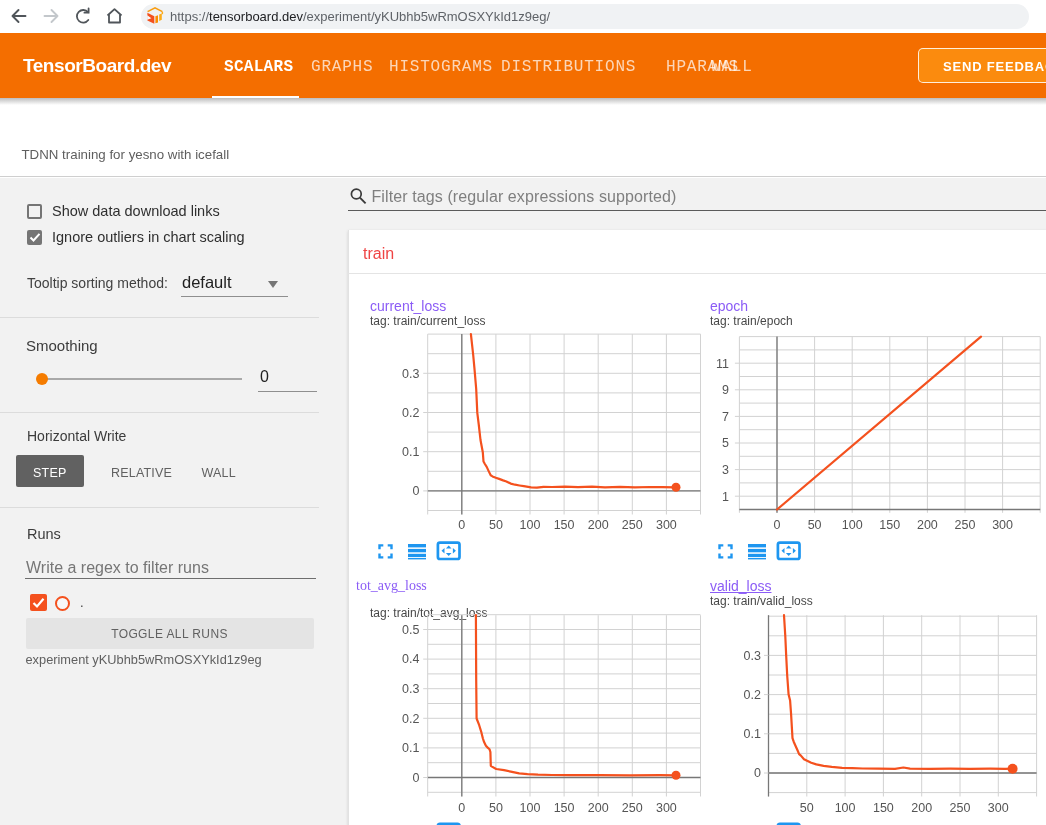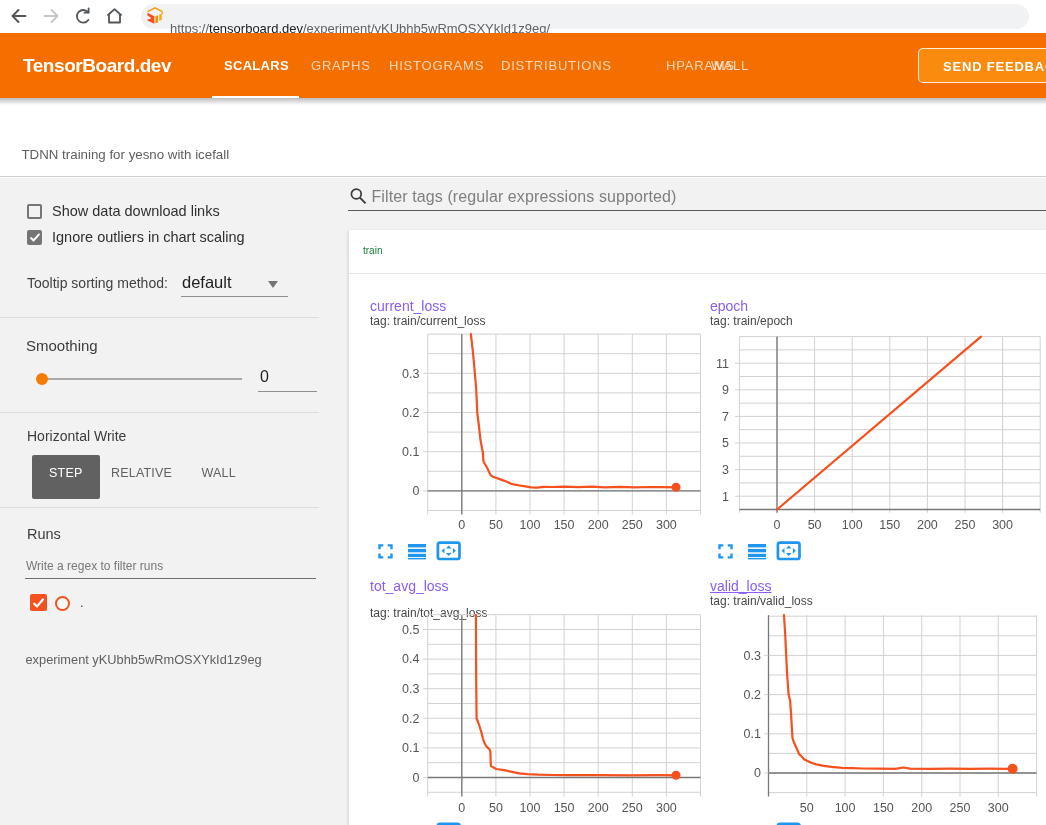--- a/index.html
+++ b/index.html
@@ -2,27 +2,27 @@
 <html><head>
 <meta charset="utf-8">
 <style>
 * { margin:0; padding:0; box-sizing:border-box; }
 html,body { width:1046px; height:825px; overflow:hidden; font-family:"Liberation Sans", sans-serif; background:#fff; }
 #page { position:relative; width:1046px; height:825px; overflow:hidden; }
 
 
 #toolbar { position:absolute; left:0; top:0; width:1046px; height:33px; background:#ffffff; }
 #pill { position:absolute; left:141px; top:4px; width:888px; height:25px; border-radius:13px; background:#f0f2f4; }
-#urltext { position:absolute; left:170px; top:9px; font-size:13px; color:#202124; letter-spacing:0px; white-space:nowrap;margin-top:12px; }
+#urltext { position:absolute; left:170px; top:9px; font-size:13px; color:#202124; letter-spacing:0px; white-space:nowrap; }
 #urltext .gray { color:#5f6368; }
 
 
 #appbar { position:absolute; left:0; top:33px; width:1046px; height:65px; background:#f46e00; }
 #logo { position:absolute; left:23px; top:55px; font-size:19px; font-weight:bold; letter-spacing:-0.45px; color:#fff; }
-.nav { position:absolute; top:58px; font-size:13px; font-weight:normal; letter-spacing:0.8px; color:rgba(255,255,255,0.72); white-space:nowrap; }
+.nav { position:absolute; top:58px; font-size:16px; font-weight:normal; letter-spacing:0.8px; color:rgba(255,255,255,0.72); white-space:nowrap;font-family:Liberation Mono, monospace; }
 .nav.active { color:#fff; font-weight:bold; letter-spacing:0.3px; }
 #underline { position:absolute; left:212px; top:95.5px; width:87px; height:2.5px; background:#fff; }
 #feedback { position:absolute; left:918px; top:48px; width:160px; height:35px; background:#fb8b0e; border:1.5px solid rgba(255,255,255,0.85); border-radius:5px; }
 #feedback span { position:absolute; left:24px; top:10px; font-size:13px; font-weight:bold; letter-spacing:0.8px; color:#fff; white-space:nowrap; }
 
 
 #subheader { position:absolute; left:0; top:98px; width:1046px; height:79px; background:#fff; border-bottom:1px solid #cfcfcf; }
 #appshadow { position:absolute; left:0; top:98px; width:1046px; height:7px; background:linear-gradient(rgba(60,60,60,0.34), rgba(60,60,60,0)); }
 #subshadow { position:absolute; left:0; top:178px; width:1046px; height:7px; background:linear-gradient(rgba(60,60,60,0.30), rgba(60,60,60,0)); }
 #tdnn { position:absolute; left:21.5px; top:146.5px; font-size:13.3px; color:#5e5e5e; }
@@ -37,36 +37,36 @@
 #cb1 { position:absolute; left:27px; top:204px; width:15px; height:15px; border:2px solid #757575; border-radius:2px; background:#f2f2f2; }
 #cb2 { position:absolute; left:27px; top:230px; width:15px; height:15px; border-radius:2px; background:#757575; }
 
 #sel-underline { position:absolute; left:181px; top:295.5px; width:107px; height:1px; background:#8f8f8f; }
 #sel-arrow { position:absolute; left:268px; top:280.5px; width:0; height:0; border-left:5.7px solid transparent; border-right:5.7px solid transparent; border-top:7px solid #757575; }
 
 #slider-track { position:absolute; left:42px; top:377.5px; width:200px; height:2.5px; background:#a9a9a9; }
 #slider-thumb { position:absolute; left:35.5px; top:372.5px; width:12.5px; height:12.5px; border-radius:50%; background:#f57c00; }
 #smooth-underline { position:absolute; left:258px; top:391px; width:59px; height:1px; background:#8f8f8f; }
 
-#stepbtn { position:absolute; left:32px; top:455px; width:67.5px; height:44px; background:#616161; border-radius:2px; }
+#stepbtn { position:absolute; left:16px; top:455px; width:67.5px; height:32px; background:#616161; border-radius:2px; }
 #stepbtn span { position:absolute; left:0; width:67.5px; top:10.5px; text-align:center; font-size:12.5px; color:#fff; letter-spacing:0.2px; }
 .axisbtn { position:absolute; top:465.5px; font-size:12.5px; color:#616161; letter-spacing:0.2px; }
 
 #runs-underline { position:absolute; left:25px; top:577.5px; width:291px; height:1px; background:#6e6e6e; }
 #runcb { position:absolute; left:30px; top:594px; width:17px; height:17px; background:#f4511e; border-radius:2px; }
 #runcircle { position:absolute; left:55.4px; top:596.2px; width:15px; height:15px; border:2px solid #f4511e; border-radius:50%; background:#f8f8f8; }
 #togglebtn { position:absolute; left:25.5px; top:618px; width:288px; height:31px; background:#e4e4e4; border-radius:2px; }
 #togglebtn span { position:absolute; left:0; width:288px; top:9px; text-align:center; font-size:12px; color:#616161; letter-spacing:0.4px; }
 
 
 #search-underline { position:absolute; left:348px; top:209.5px; width:698px; height:1px; background:#5a5a5a; }
 #filter-ph { position:absolute; left:371.5px; top:188px; font-size:16px; color:#7f7f7f; letter-spacing:0.1px; }
 #card { position:absolute; left:348px; top:229.5px; width:700px; height:596px; background:#fff; border-left:1px solid #e2e2e2; box-shadow:0 1px 3px rgba(0,0,0,0.14); }
 #card-divider { position:absolute; left:348px; top:272.5px; width:698px; height:1px; background:#e4e4e4; }
-#train-label { position:absolute; left:363px; top:245px; font-size:10px; color:#15803d; }
+#train-label { position:absolute; left:363px; top:245px; font-size:16px; color:#ef4444; }
 
 .ctitle { position:absolute; font-size:14px; color:#8b5cf6; }
 .ctag { position:absolute; font-size:12px; color:#484848; }
 
 svg.overlay { position:absolute; left:0; top:0; }
 </style>
 </head>
 <body>
 <div id="page">
 
@@ -137,46 +137,49 @@
   <div id="smooth-underline"></div>
   <div class="divider" style="top:412px;"></div>
   <div class="sbtext" style="left:27px; top:428px; font-size:14px;">Horizontal Write</div>
   <div id="stepbtn">
       <span>STEP</span>
     </div>
   <span class="axisbtn" style="left:111px;">RELATIVE</span>
   <span class="axisbtn" style="left:201.5px;">WALL</span>
   <div class="divider" style="top:507px;"></div>
   <div class="sbtext" style="left:27px; top:526px; font-size:14.5px;">Runs</div>
-  <div class="sbtext" style="left:26px; top:558.5px; font-size:12px; color:#767676;">Write a regex to filter runs</div>
+  <div class="sbtext" style="left:26px; top:558.5px; font-size:16px; color:#767676;">Write a regex to filter runs</div>
   <div id="runs-underline"></div>
   <div id="runcb"></div>
   <svg class="overlay" style="left:32px; top:597px;" width="13" height="12" viewBox="0 0 13 12">
     <path d="M1.5 6 L5 9.5 L11.5 1.8" stroke="#fff" stroke-width="2.2" fill="none"></path>
   </svg>
   <div id="runcircle"></div>
   <div class="sbtext" style="left:80px; top:595px; font-size:13px; color:#424242;">.</div>
+  <div id="togglebtn">
+      <span>TOGGLE ALL RUNS</span>
+    </div>
   <div class="sbtext" style="left:25.5px; top:652px; font-size:12.8px; color:#606060;">experiment yKUbhb5wRmOSXYkId1z9eg</div>
 
   <svg class="overlay" style="left:350px; top:188px;" width="18" height="18" viewBox="0 0 18 18">
     <circle cx="6.3" cy="6" r="4.9" stroke="#3a3a3a" stroke-width="1.7" fill="none"></circle>
     <path d="M9.9 9.6 L15.6 15.3" stroke="#3a3a3a" stroke-width="1.9"></path>
   </svg>
   <div id="filter-ph">Filter tags (regular expressions supported)</div>
   <div id="search-underline"></div>
 
   <div id="card"></div>
   <div id="train-label">train</div>
   <div id="card-divider"></div>
 
   <div class="ctitle" style="left:370px; top:297.5px;">current_loss</div>
   <div class="ctag" style="left:370px; top:313.5px;">tag: train/current_loss</div>
   <div class="ctitle" style="left:710px; top:297.5px;">epoch</div>
   <div class="ctag" style="left:710px; top:313.5px;">tag: train/epoch</div>
-  <div class="ctitle" style="left:370px; top:577.5px;">tot_avg_loss</div>
+  <div class="ctitle" style="left:356px; top:577.5px;font-family:Liberation Serif, serif;">tot_avg_loss</div>
   <div class="ctag" style="left:370px; top:578px;margin-top:28px;">tag: train/tot_avg_loss</div>
   <div class="ctitle" style="left:710px; top:577.5px;text-decoration:underline;">valid_loss</div>
   <div class="ctag" style="left:710px; top:593.5px;">tag: train/valid_loss</div>
 
   <svg class="overlay" id="chartsvg" width="1046" height="825" viewBox="0 0 1046 825">
   <line x1="427.7" y1="510.5" x2="700.5" y2="510.5" stroke="#d2d2d2" stroke-width="1"></line>
   <line x1="427.7" y1="490.9" x2="700.5" y2="490.9" stroke="#d2d2d2" stroke-width="1"></line>
   <line x1="427.7" y1="471.3" x2="700.5" y2="471.3" stroke="#d2d2d2" stroke-width="1"></line>
   <line x1="427.7" y1="451.7" x2="700.5" y2="451.7" stroke="#d2d2d2" stroke-width="1"></line>
   <line x1="427.7" y1="432.1" x2="700.5" y2="432.1" stroke="#d2d2d2" stroke-width="1"></line>

